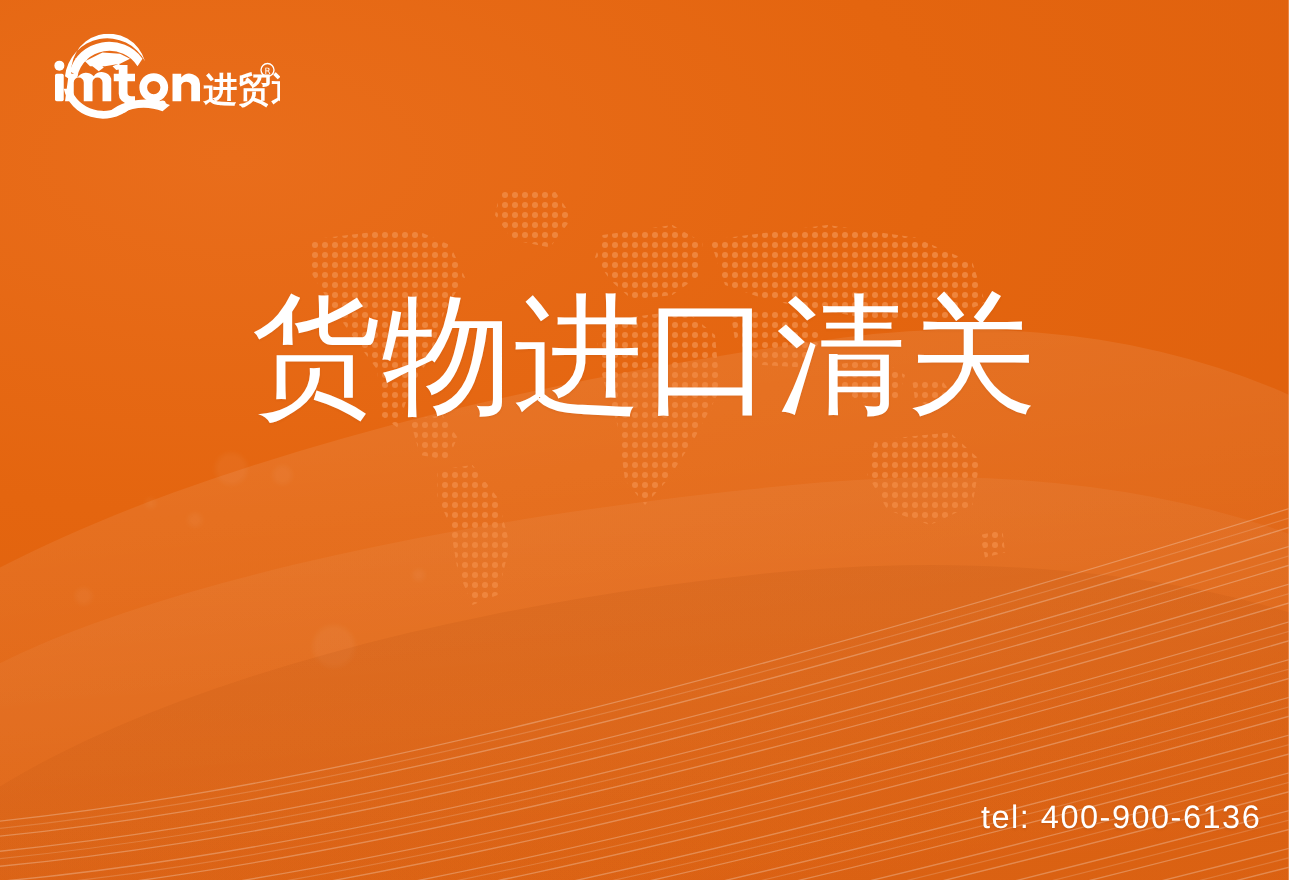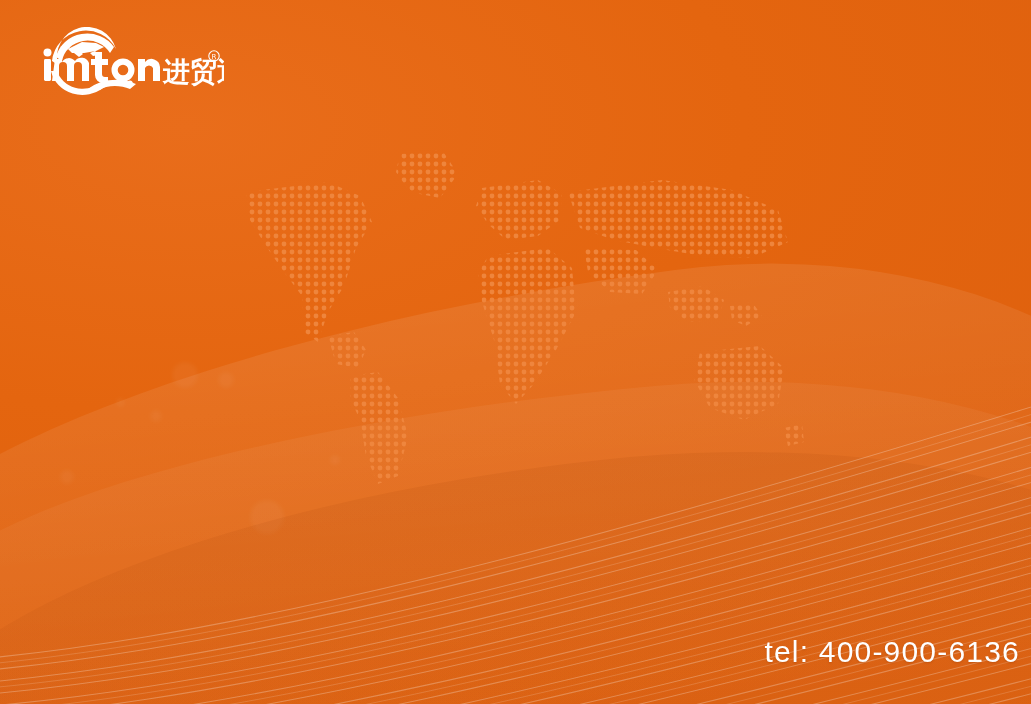--- a/index.html
+++ b/index.html
@@ -123,24 +123,24 @@
     line-height: 118px;
     font-weight: 400;
     letter-spacing: 1px;
     white-space: nowrap;
     text-shadow: 0 1px 2px rgba(120,45,0,0.10);
   }
 
   
   .tel {
     position: absolute;
-    right: 11px;
+    right: 22px;
     bottom: 35px;
     color: #ffffff;
-    font-size: 30px;
+    font-size: 26px;
     letter-spacing: 1.2px;
     white-space: nowrap;
     text-shadow: 0 1px 2px rgba(120,45,0,0.25);
   }
 </style>
 </head>
 <body>
 
 <div id="banner">
 
@@ -273,17 +273,18 @@
         <text x="125" y="54" font-family="'DejaVu Sans','Liberation Sans',sans-serif" font-size="27" font-weight="700" letter-spacing="0">进贸通</text>
       </g>
       <g fill="#ffffff">
         <circle cx="176" cy="29" r="5.2" fill="none" stroke="#ffffff" stroke-width="1.1"></circle>
         <text x="176" y="32.4" font-family="'DejaVu Sans','Liberation Sans',sans-serif" font-size="7" text-anchor="middle">R</text>
       </g>
     </svg>
   </div>
 
   <div class="headline">
+    <span class="line">货物进口清关</span>
   </div>
 
   <div class="tel">tel: 400-900-6136</div>
 
 </div>
 
 </body></html>

